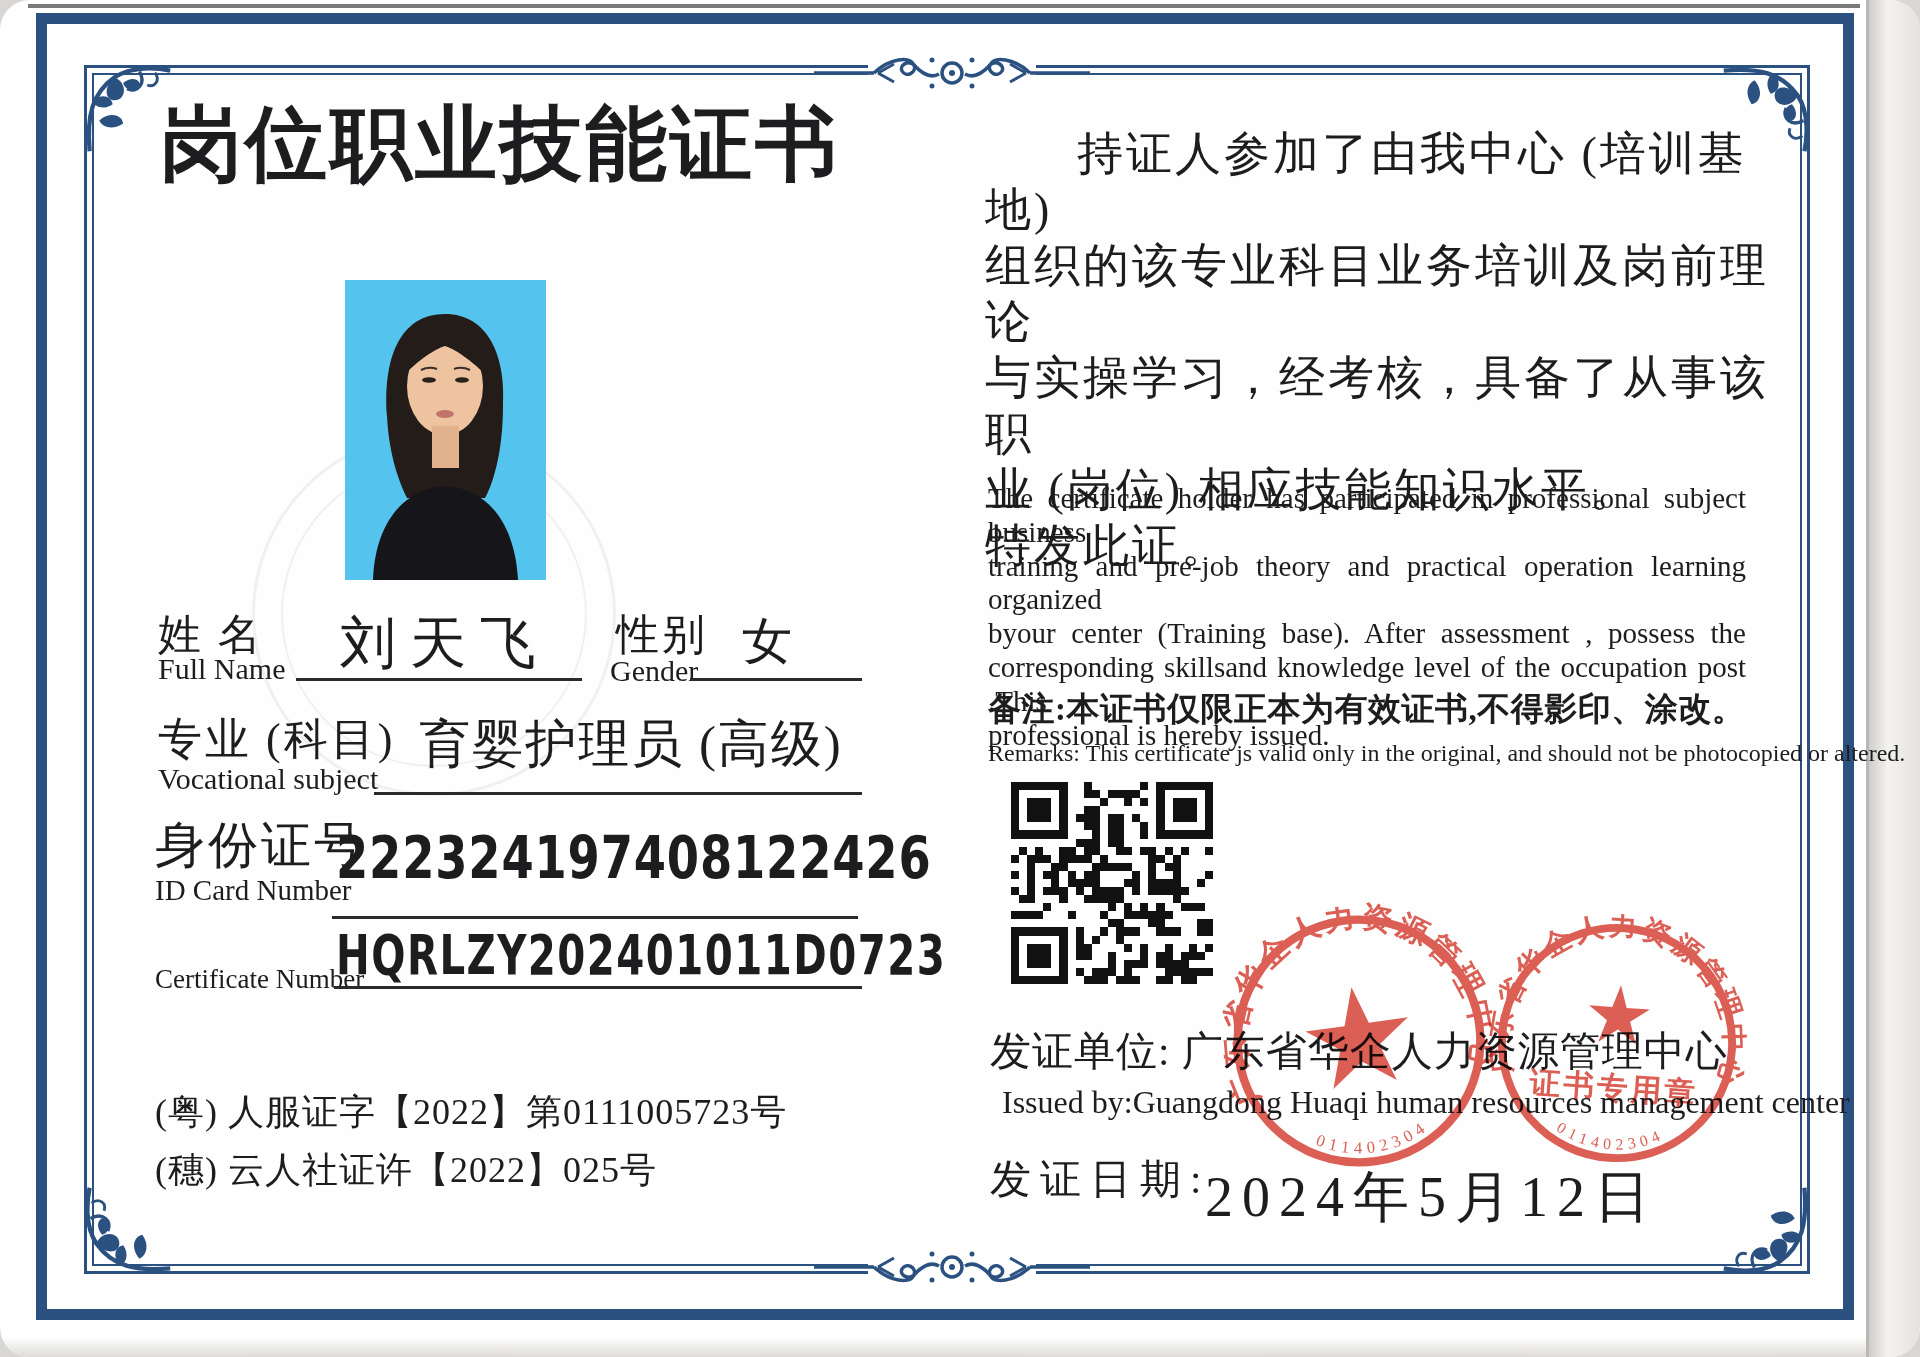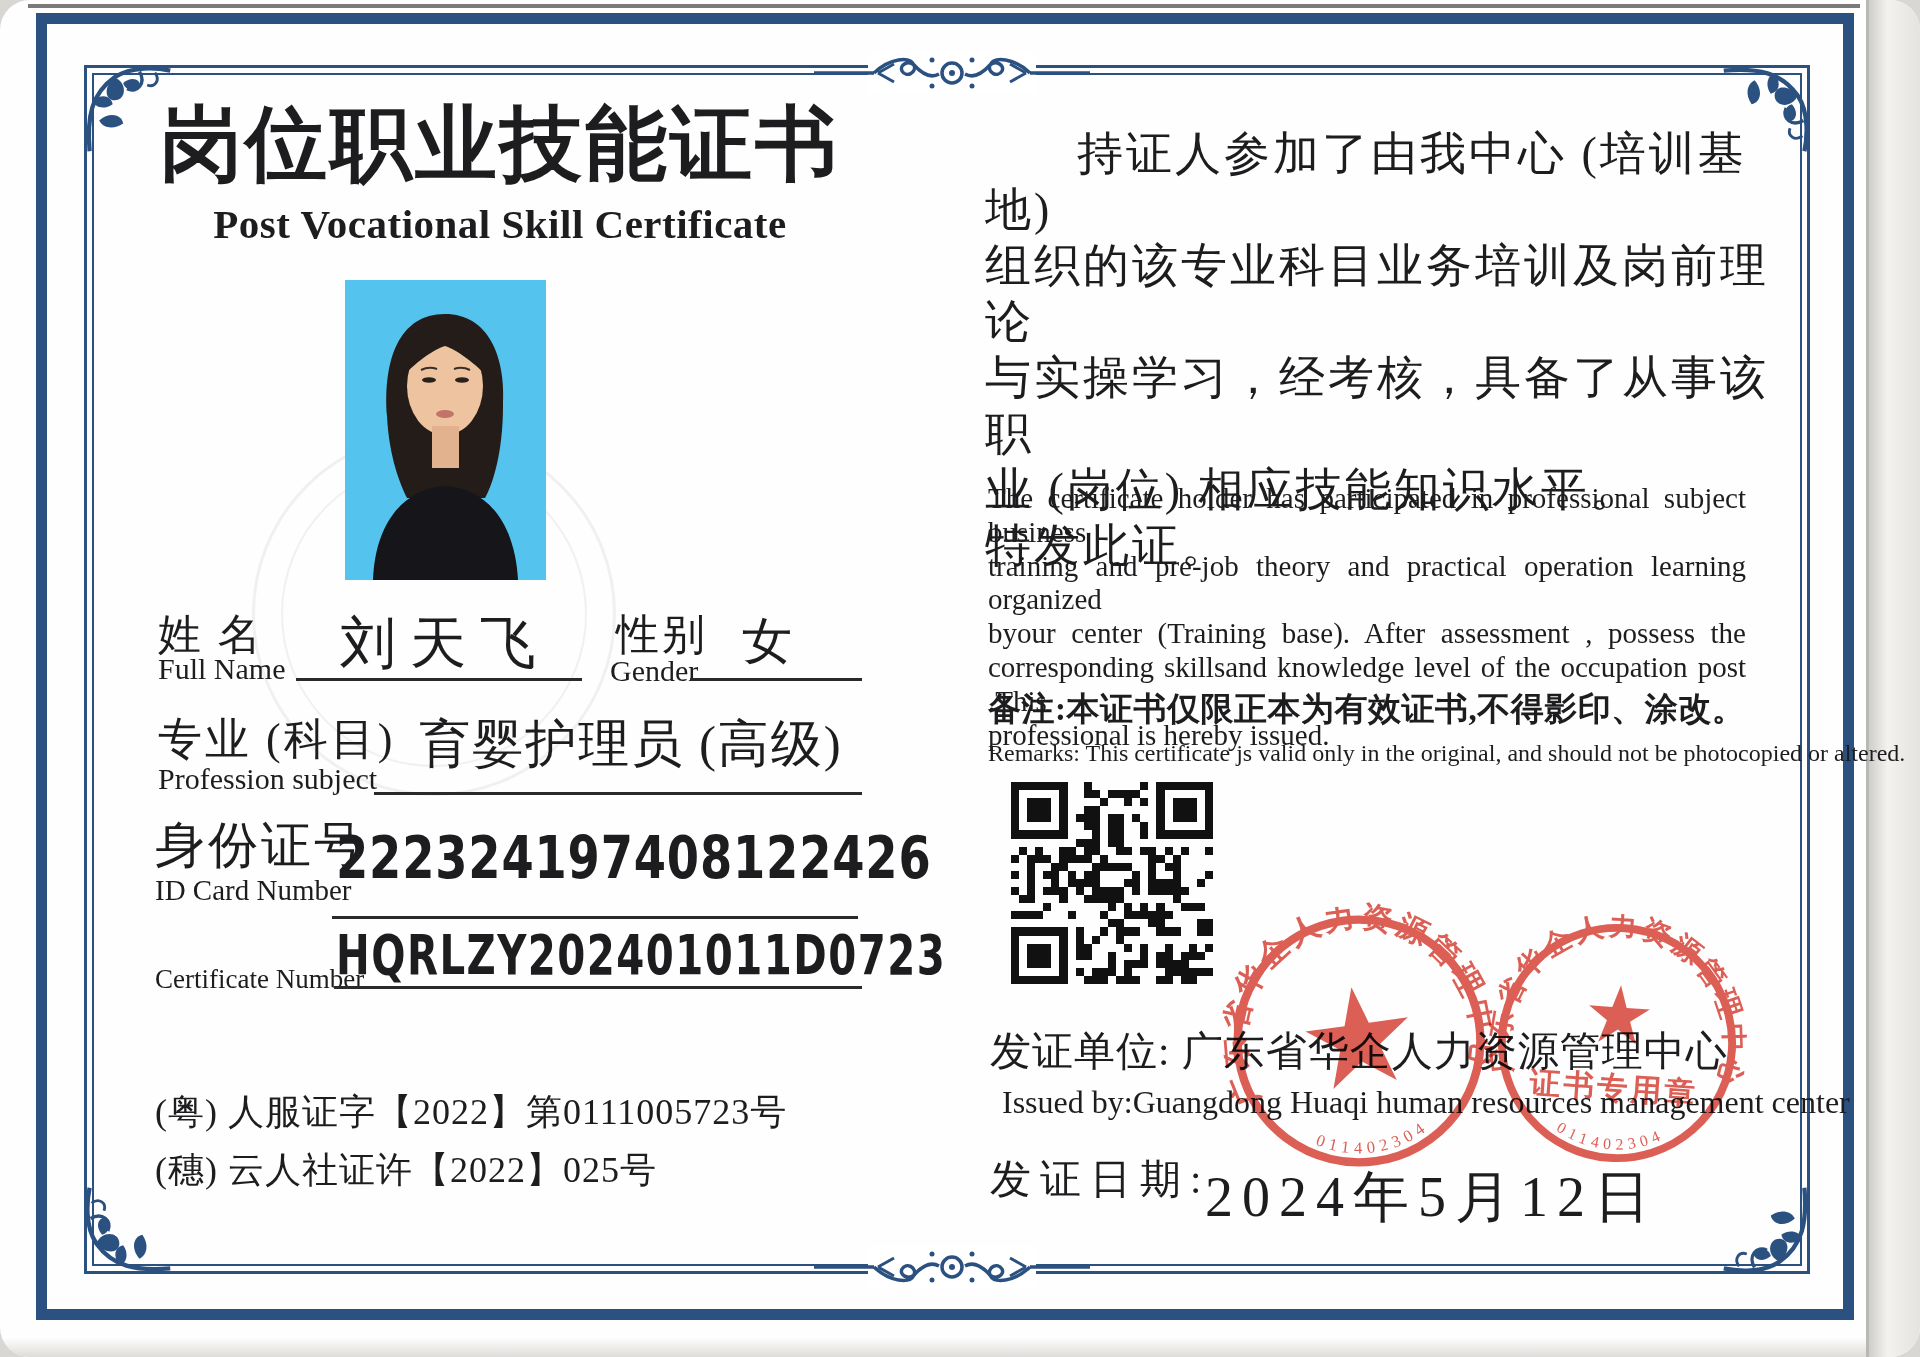--- a/index.html
+++ b/index.html
@@ -129,21 +129,20 @@
       <use href="#orn"></use>
     </svg>
   <svg class="center-orn top" viewBox="0 0 280 46">
       <use href="#cent"></use>
     </svg>
   <svg class="center-orn bottom" viewBox="0 0 280 46">
       <use href="#cent"></use>
     </svg>
 
   <div class="title-zh">岗位职业技能证书</div>
-  <div class="title-en">Post Vocational Skill Certificate</div>
 
   <div class="watermark"></div>
 
   <div class="photo">
     <svg viewBox="0 0 201 300" width="201" height="300">
       <rect width="201" height="300" fill="#54c4ee"></rect>
       <path d="M100,34 C54,34 38,80 42,136 C44,178 56,206 62,218 L140,218 C148,204 158,172 158,126 C161,76 143,34 100,34 Z" fill="#241c18"></path>
       <ellipse cx="100" cy="106" rx="38" ry="49" fill="#eec3a0"></ellipse>
       <path d="M100,50 C74,50 62,70 60,94 C78,76 93,68 100,66 C107,68 123,77 141,95 C138,70 126,50 100,50 Z" fill="#241c18"></path>
       <path d="M55,95 C50,130 56,165 66,190 L60,150 Z" fill="#241c18"></path>
@@ -160,21 +159,21 @@
   <div class="lbl-zh" style="left:158px;top:606px">姓 名</div>
   <div class="lbl-en" style="left:158px;top:652px">Full Name</div>
   <div class="fval val-name">刘天飞</div>
   <div class="underline" style="left:296px;top:678px;width:286px"></div>
   <div class="lbl-zh" style="left:616px;top:606px">性别</div>
   <div class="lbl-en" style="left:610px;top:654px">Gender</div>
   <div class="fval val-gender">女</div>
   <div class="underline" style="left:690px;top:678px;width:172px"></div>
 
   <div class="lbl-zh" style="left:158px;top:710px;font-size:44px">专业 (科目)</div>
-  <div class="lbl-en" style="left:158px;top:762px">Profession subject</div>
+  <div class="lbl-en" style="left:158px;top:762px">Vocational subject</div>
   <div class="fval val-prof">育婴护理员 (高级)</div>
   <div class="underline" style="left:374px;top:792px;width:488px"></div>
 
   <div class="lbl-zh" style="left:155px;top:812px;font-size:50px">身份证号</div>
   <div class="lbl-en" style="left:155px;top:874px;font-size:29px">ID Card Number</div>
   <div class="fval num-id">222324197408122426</div>
   <div class="underline" style="left:332px;top:916px;width:526px"></div>
 
   <div class="lbl-en" style="left:155px;top:964px;font-size:27px">Certificate Number</div>
   <div class="fval num-cert">HQRLZY202401011D0723</div>

